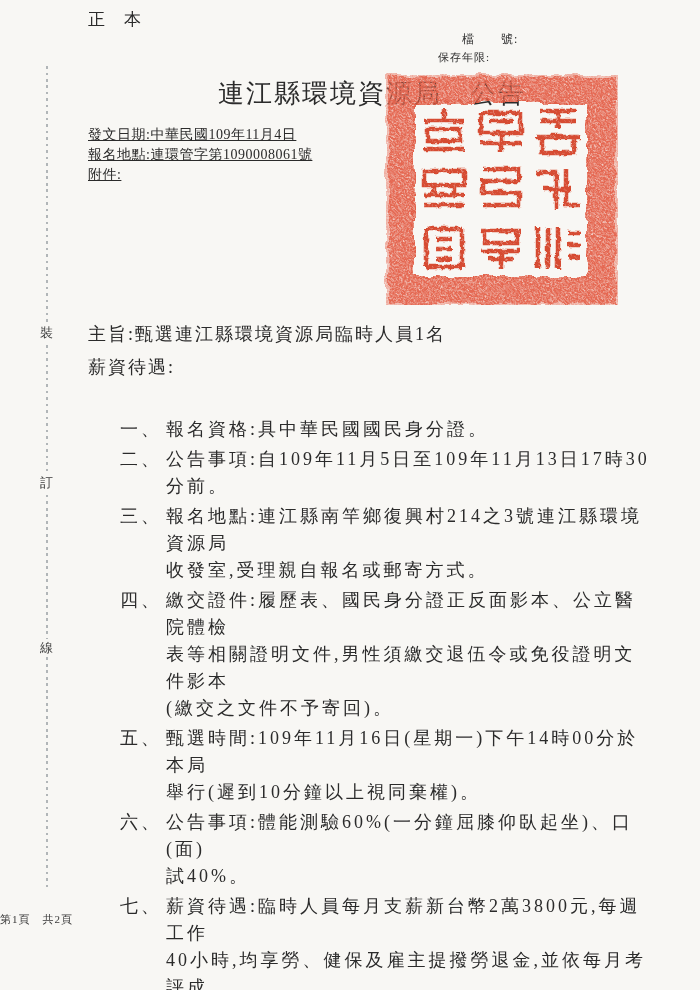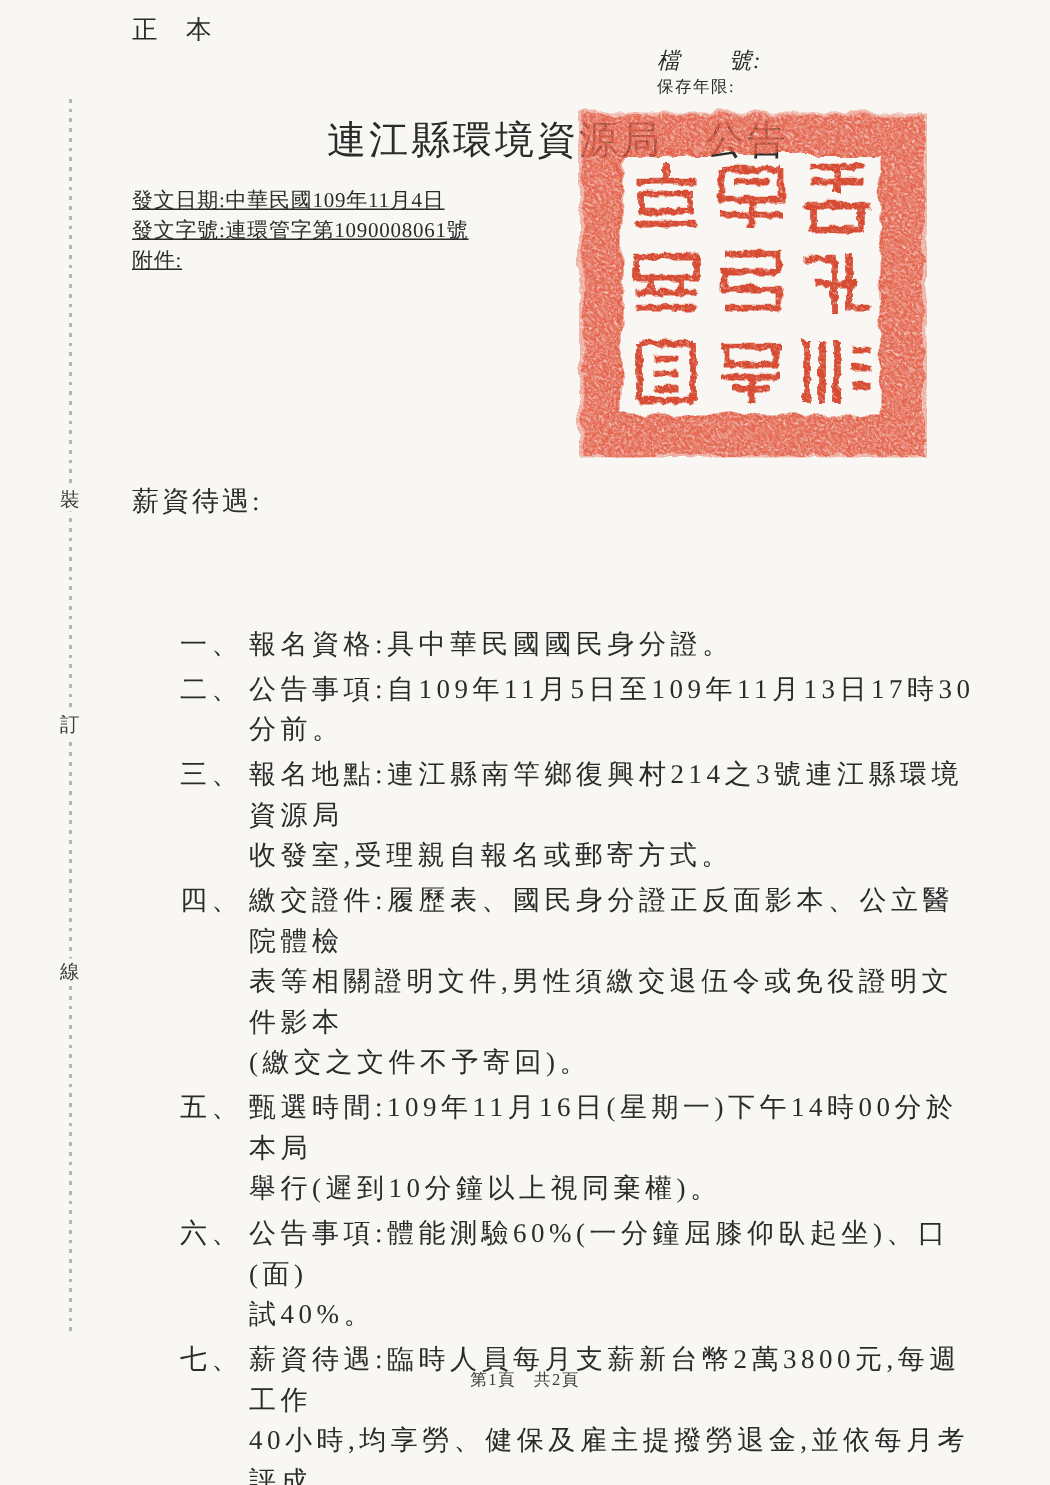--- a/index.html
+++ b/index.html
@@ -20,59 +20,59 @@
   }
   .binding-char{
     position:absolute;left:38px;width:17px;text-align:center;
     font-size:13px;color:#3a3a3a;background:#f8f7f4;line-height:17px;
   }
   .binding-char.b1{top:324px}
   .binding-char.b2{top:474px}
   .binding-char.b3{top:639px}
   
   .copy-label{position:absolute;left:88px;top:8px;font-size:17px;letter-spacing:1px;}
-  .file-no{position:absolute;left:438px;top:31px;font-size:15px;letter-spacing:1px;font-style:italic;}
+  .file-no{position:absolute;left:462px;top:31px;font-size:12px;letter-spacing:1px;}
   .retention{position:absolute;left:438px;top:50px;font-size:11px;letter-spacing:1px;}
   .doc-title{
     position:absolute;left:218px;top:76px;font-size:26px;letter-spacing:2px;
     white-space:nowrap;z-index:1;
   }
   .meta{position:absolute;left:88px;top:125px;font-size:14px;line-height:20px;letter-spacing:.5px;z-index:1;text-decoration:underline;}
   
   .seal{position:absolute;left:383px;top:72px;width:235px;height:233px;z-index:2;}
   
   .subject-block{position:absolute;left:88px;top:318px;font-size:18px;line-height:33px;letter-spacing:2px;}
   .list{position:absolute;left:120px;top:416px;width:532px;font-size:18px;line-height:27px;letter-spacing:3px;}
   .li{display:flex;margin-bottom:3px;}
   .li-num{flex:0 0 46px;}
   .li-text{flex:1;white-space:pre-line;}
   
   .footer{
-    position:absolute;left:0;top:912px;width:700px;text-align:center;
+    position:absolute;left:0;top:912px;width:700px;
     font-size:11px;letter-spacing:1px;color:#3a3a3a;
   }
 </style>
 </head>
 <body>
 
 <div class="page">
 
   <div class="binding-line"></div>
   <span class="binding-char b1">裝</span>
   <span class="binding-char b2">訂</span>
   <span class="binding-char b3">線</span>
 
   <div class="copy-label">正　本</div>
   <div class="file-no">檔　　號:</div>
   <div class="retention">保存年限:</div>
   <div class="doc-title">連江縣環境資源局　公告</div>
 
   <div class="meta">
     <div>發文日期:中華民國109年11月4日</div>
-    <div>發文字號:連環管字第1090008061號</div>
+    <div>報名地點:連環管字第1090008061號</div>
     <div>附件:</div>
   </div>
 
   <svg class="seal" role="img" viewBox="0 0 235 233" xmlns="http://www.w3.org/2000/svg" aria-label="連江縣環境資源局印">
     <defs>
       <filter id="sealGrain" x="-8%" y="-8%" width="116%" height="116%">
         <feTurbulence type="fractalNoise" baseFrequency="0.55" numOctaves="2" seed="4" result="noise"></feTurbulence>
         <feColorMatrix in="noise" type="matrix" values="0 0 0 0 1  0 0 0 0 1  0 0 0 0 1  0.75 0.75 0.75 0 -0.28" result="alphaNoise"></feColorMatrix>
         <feComposite in="SourceGraphic" in2="alphaNoise" operator="in" result="speckled"></feComposite>
         <feTurbulence type="turbulence" baseFrequency="0.045" numOctaves="2" seed="9" result="warp"></feTurbulence>
@@ -117,20 +117,21 @@
       <g transform="translate(34,92)">
           <path d="M6 6 H46 V20 H6 Z M6 30 H46 M6 40 H46 M16 20 V30 M36 20 V30"></path>
         </g>
       <g transform="translate(34,150)">
           <path d="M8 6 H44 M8 6 V44 M44 6 V44 M18 16 H34 M18 26 H34 M18 36 H34 M8 44 H44"></path>
         </g>
     </g>
   </svg>
 
   <div class="subject-block">
+    <div>主旨:甄選連江縣環境資源局臨時人員1名</div>
     <div>薪資待遇:</div>
   </div>
 
   <div class="list">
     <div class="li">
       <span class="li-num">一、</span>
       <span class="li-text">報名資格:具中華民國國民身分證。</span>
     </div>
     <div class="li">
       <span class="li-num">二、</span>

